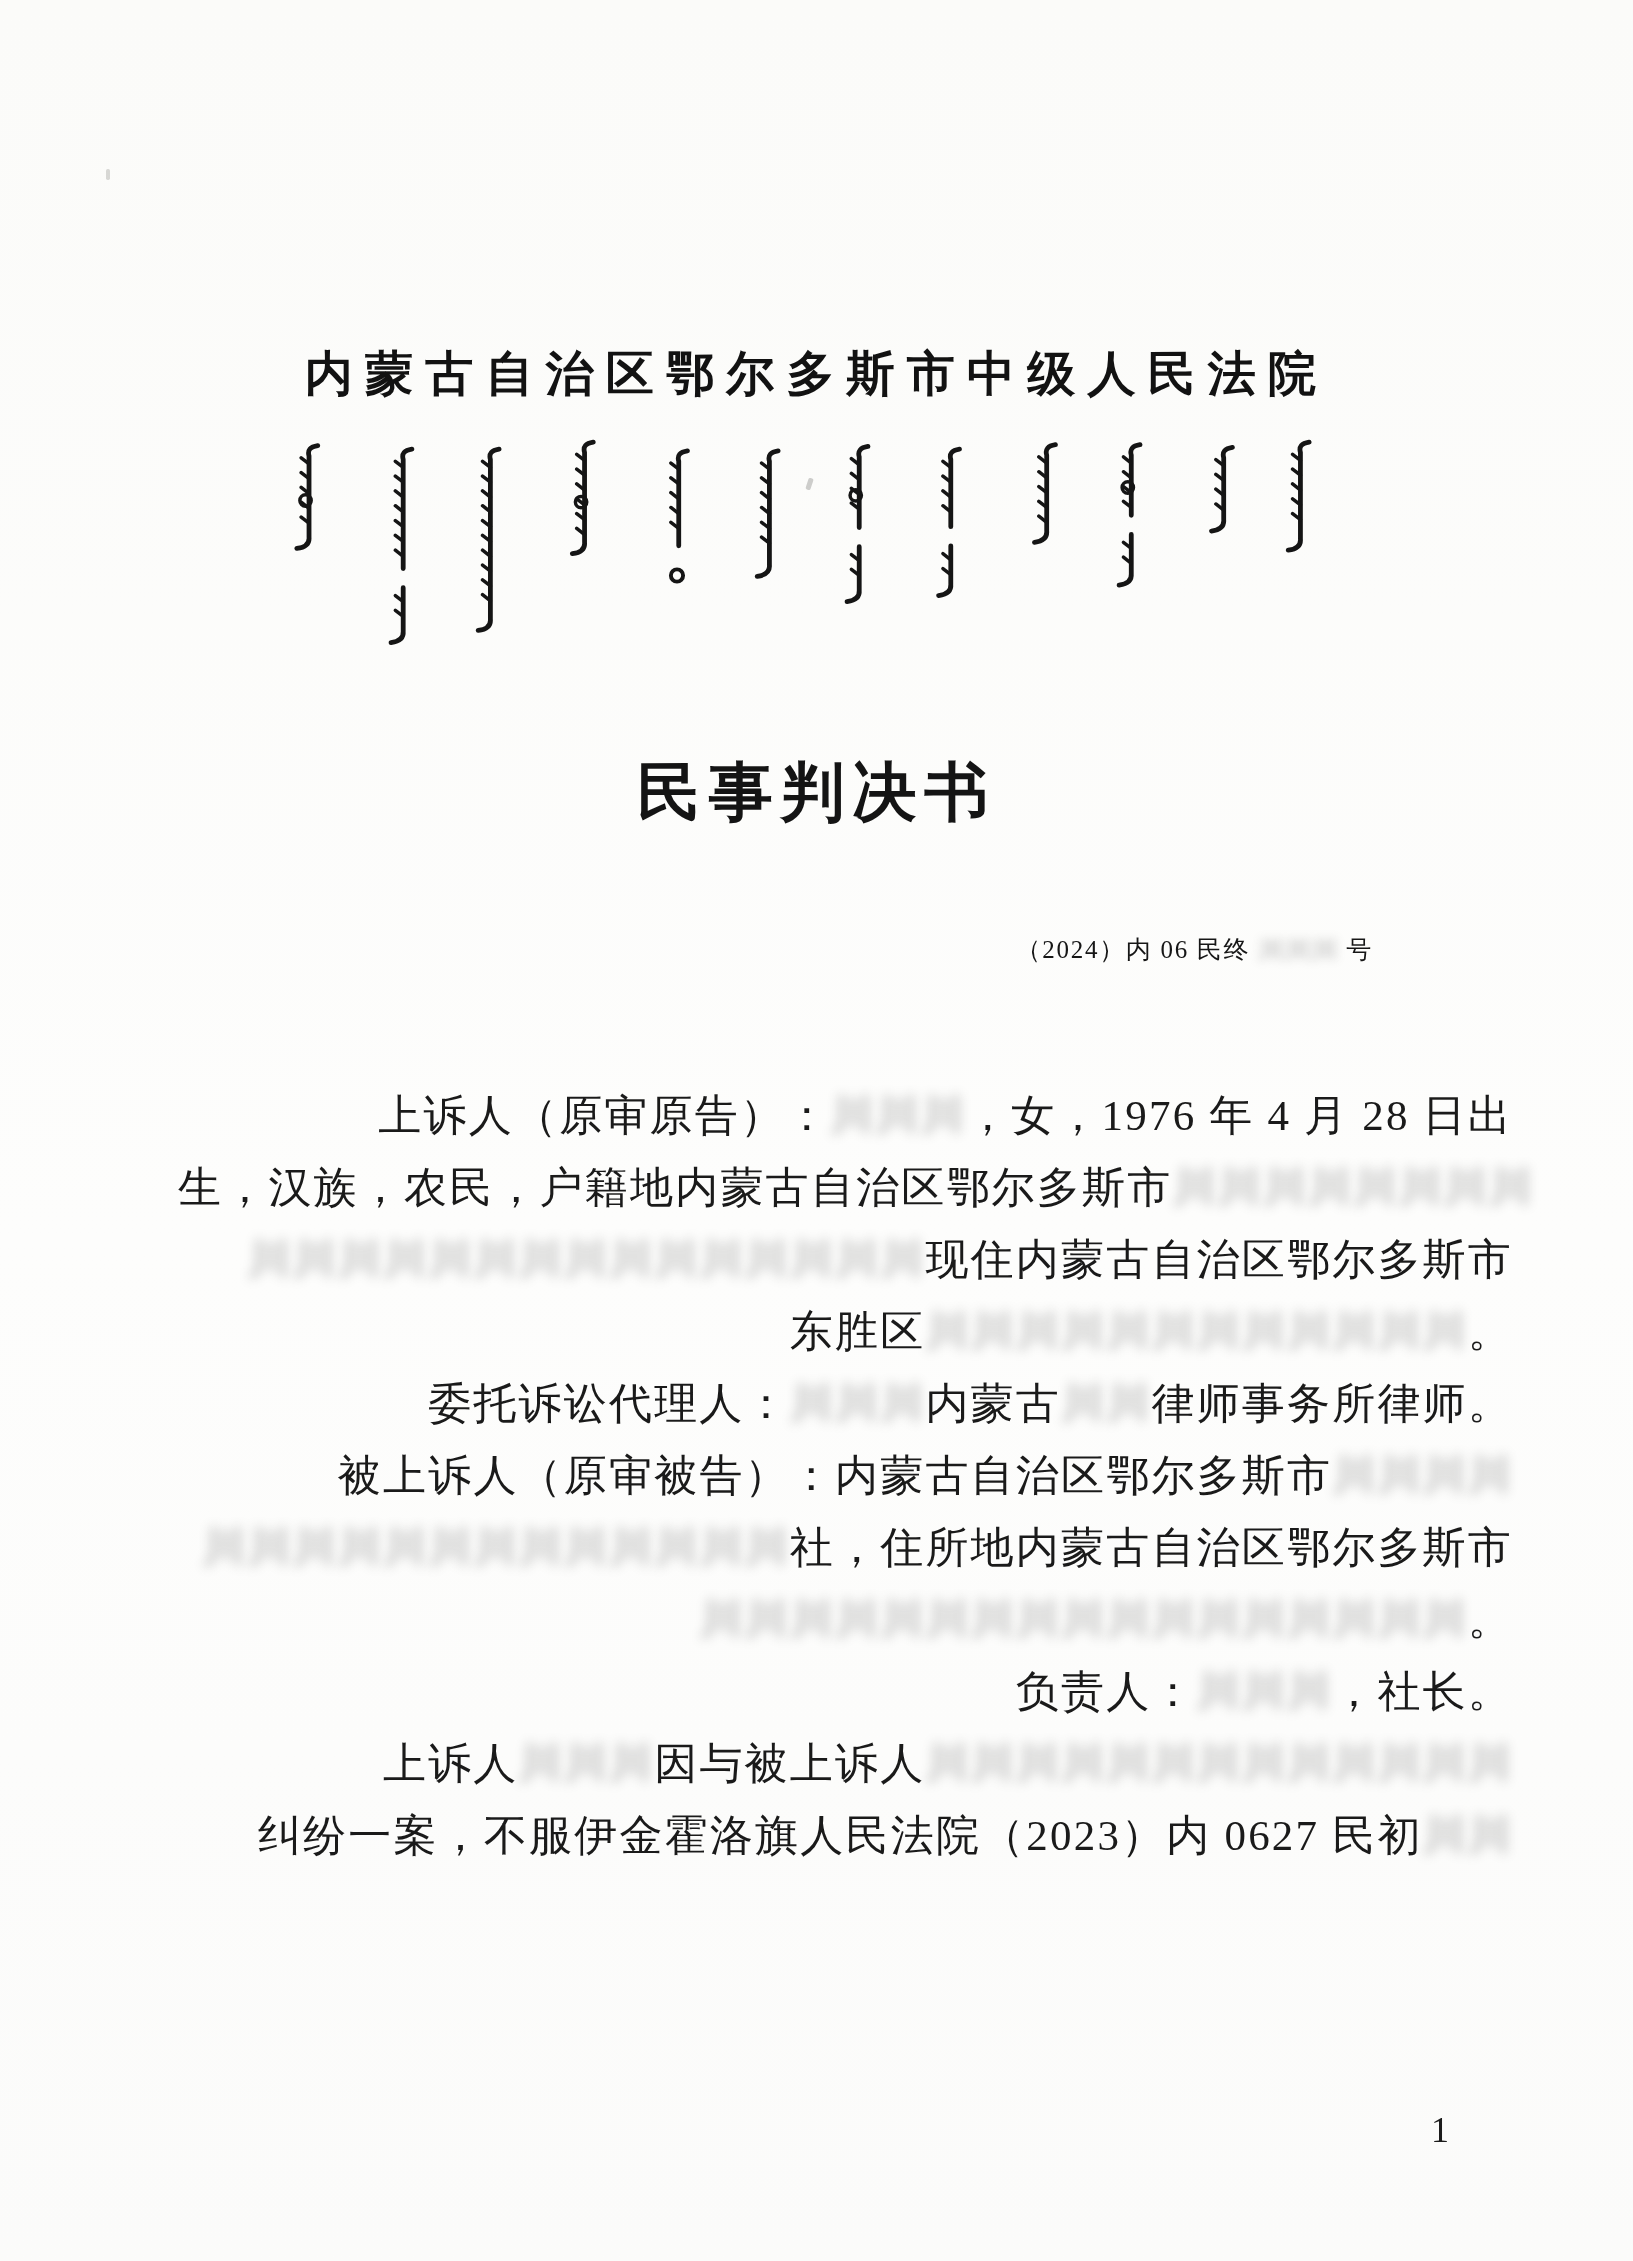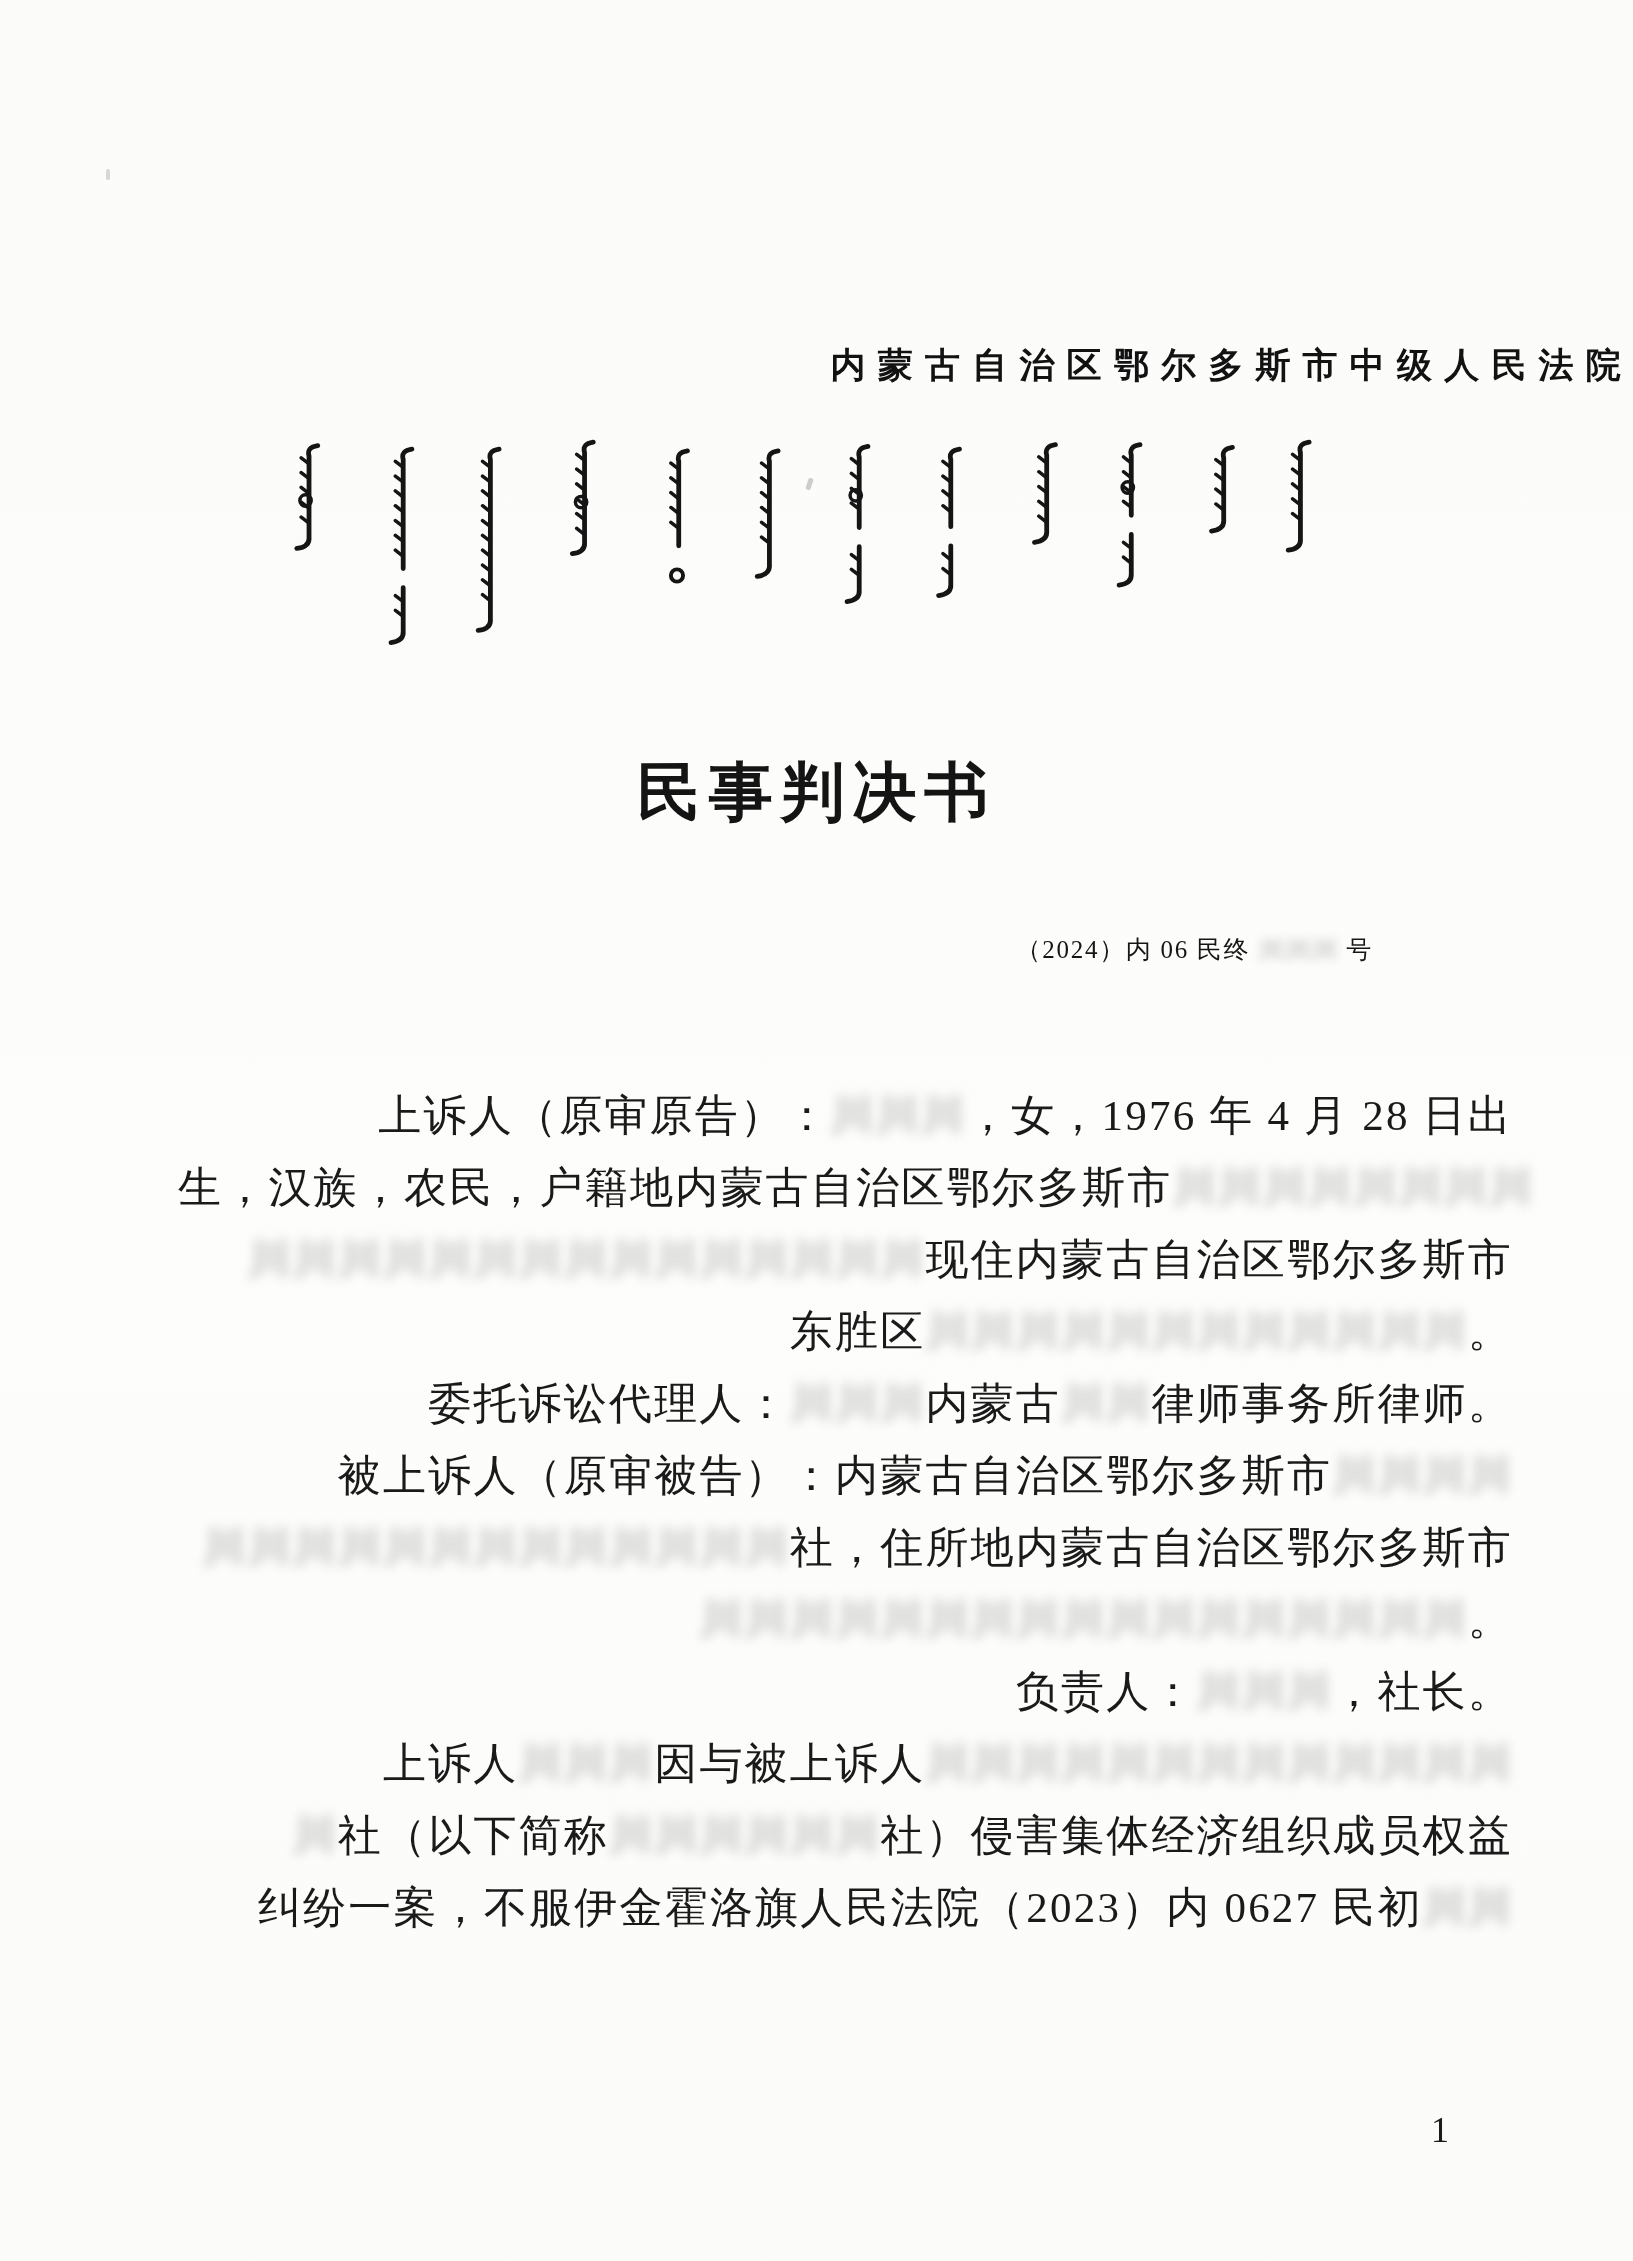--- a/index.html
+++ b/index.html
@@ -8,22 +8,22 @@
     position:relative;
     width:1633px;height:2261px;
     margin:0 auto;
     background:linear-gradient(180deg,#fbfbf9 0%,#fdfdfc 55%,#fbfbfa 100%);
     overflow:hidden;
     color:#161616;
     font-family:"Liberation Serif","DejaVu Serif",serif;
   }
   .court-title{
     position:absolute;left:0;top:342px;width:100%;
-    text-align:right;
-    font-size:35px;font-weight:700;
+    text-align:center;
+    font-size:48px;font-weight:700;
     letter-spacing:12.2px;
     color:#121212;
     white-space:nowrap;
   }
   .mongolian{
     position:absolute;left:0;top:0;width:1633px;height:715px;
     pointer-events:none;
   }
   .doc-type{
     position:absolute;left:0;top:749px;width:100%;
@@ -127,20 +127,19 @@
       <div class="line indent"><span class="t">上诉人（原审原告）：</span><span class="redact">川川川</span><span class="t">，女，1976 年 4 月 28 日出</span></div>
       <div class="line"><span class="t">生，汉族，农民，户籍地内蒙古自治区鄂尔多斯市</span><span class="redact">川川川川川川川川</span></div>
       <div class="line"><span class="redact">川川川川川川川川川川川川川川川</span><span class="t">现住内蒙古自治区鄂尔多斯市</span></div>
       <div class="line"><span class="t">东胜区</span><span class="redact">川川川川川川川川川川川川</span><span class="t">。</span></div>
       <div class="line indent"><span class="t">委托诉讼代理人：</span><span class="redact">川川川</span><span class="t">内蒙古</span><span class="redact">川川</span><span class="t">律师事务所律师。</span></div>
       <div class="line indent"><span class="t">被上诉人（原审被告）：内蒙古自治区鄂尔多斯市</span><span class="redact">川川川川</span></div>
       <div class="line"><span class="redact">川川川川川川川川川川川川川</span><span class="t">社，住所地内蒙古自治区鄂尔多斯市</span></div>
       <div class="line"><span class="redact">川川川川川川川川川川川川川川川川川</span><span class="t">。</span></div>
       <div class="line indent"><span class="t">负责人：</span><span class="redact">川川川</span><span class="t">，社长。</span></div>
       <div class="line indent"><span class="t">上诉人</span><span class="redact">川川川</span><span class="t">因与被上诉人</span><span class="redact">川川川川川川川川川川川川川</span></div>
-      <div class="line"><span class="redact">川</span><span class="t">社（以下简称</span><span class="redact">川川川川川川</span><span class="t">社）侵害集体经济组织成员权益</span></div>
       <div class="line"><span class="t">纠纷一案，不服伊金霍洛旗人民法院（2023）内 0627 民初</span><span class="redact">川川</span></div>
     </div>
 
   <div class="page-num">1</div>
 
 </div>
 
 
 </body></html>

